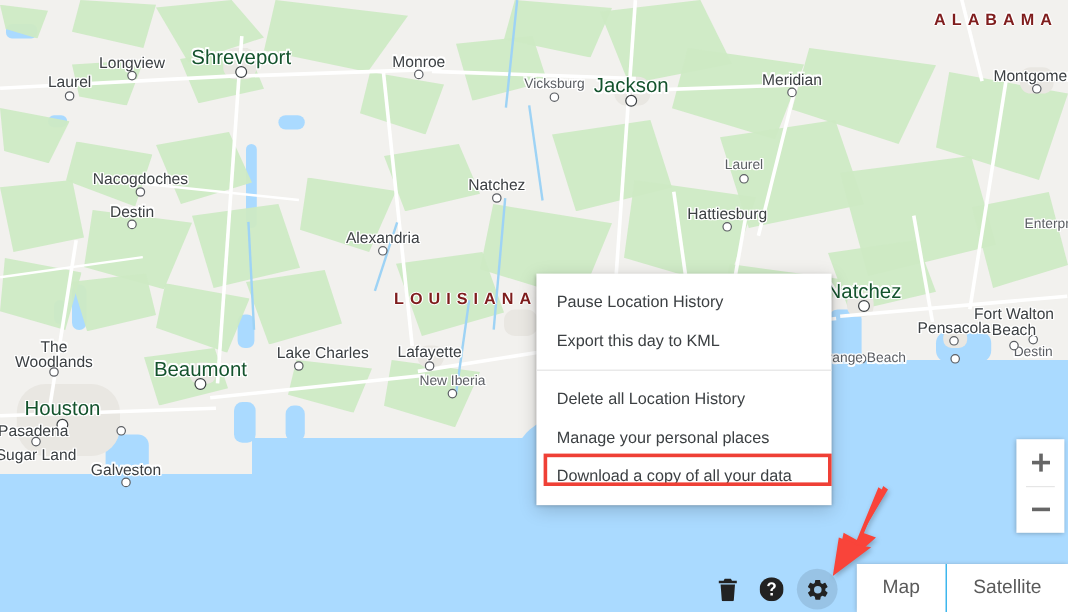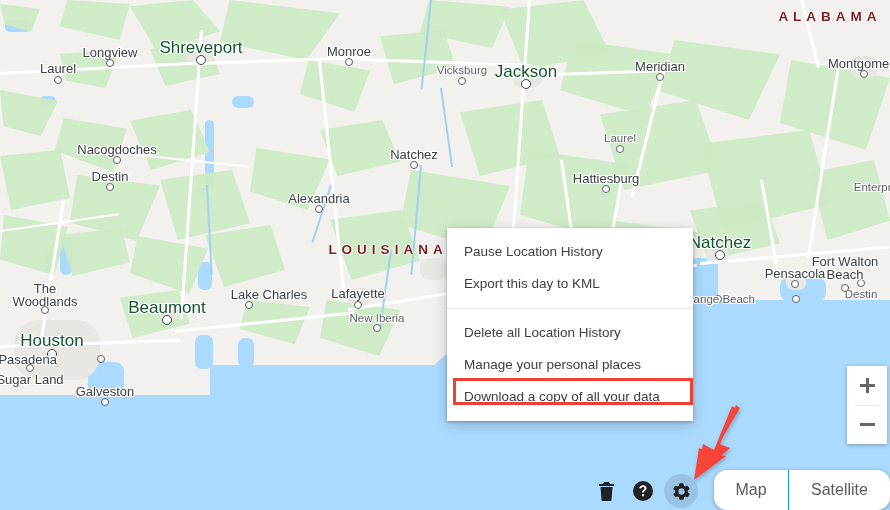--- a/index.html
+++ b/index.html
@@ -49,21 +49,21 @@
   .arrow{position:absolute;left:686px;top:404px;width:60px;height:80px;
          filter:drop-shadow(1px 2px 2px rgba(0,0,0,.25));}
 
   
   .icon-btn{position:absolute;width:34px;height:34px;display:flex;
             align-items:center;justify-content:center;cursor:pointer;border-radius:50%;}
   .icon-btn.active{background:rgba(0,0,0,.10);}
 
   
   .basemap{position:absolute;left:714px;top:470px;height:40px;display:flex;
-           background:#fff;box-shadow:0 1px 4px rgba(0,0,0,.3);border-radius:13px;}
+           background:#fff;box-shadow:0 1px 4px rgba(0,0,0,.3);}
   .basemap div{display:flex;align-items:center;justify-content:center;
                font-size:16px;color:#5a5a5a;cursor:pointer;height:40px;}
   .bm-map{width:74px;}
   .bm-sat{width:101px;border-left:1px solid #0ea5e9;}
 
   
   .zoomctl{position:absolute;left:847px;top:366px;width:40px;height:78px;
            background:#fff;box-shadow:0 1px 4px rgba(0,0,0,.3);}
   .zoomctl .zbtn{height:39px;display:flex;align-items:center;justify-content:center;cursor:pointer;}
   .zoomctl .zdiv{position:absolute;left:8px;right:8px;top:39px;height:1px;background:#e6e6e6;}

